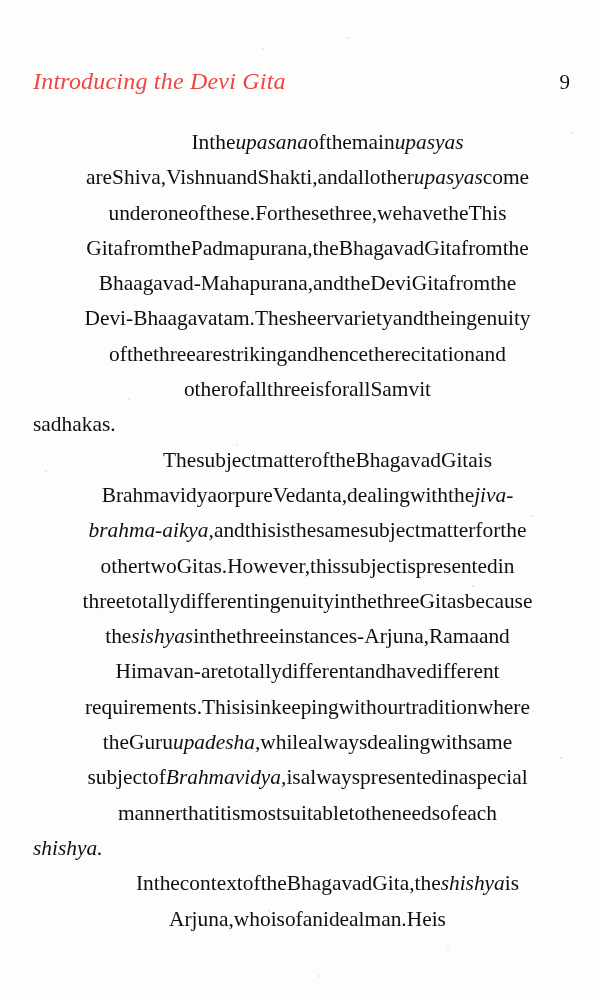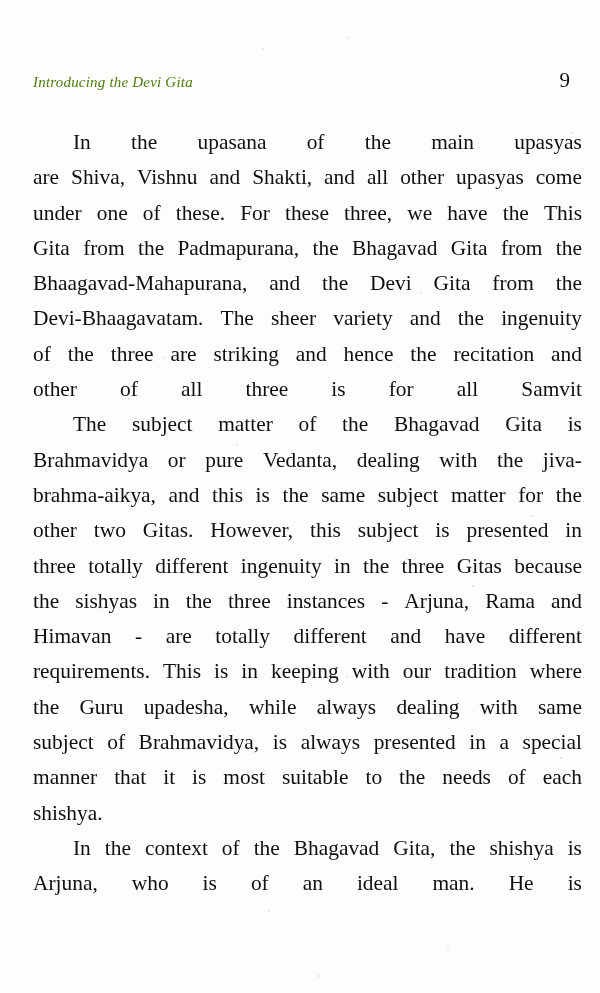--- a/index.html
+++ b/index.html
@@ -26,23 +26,23 @@
     left: 33px;
     right: 18px;
     top: 68px;
     height: 28px;
     display: flex;
     align-items: baseline;
     justify-content: space-between;
   }
   .runhead-title {
     font-style: italic;
-    font-size: 15px;
+    font-size: 24px;
     letter-spacing: 0.2px;
-    color: #4d7c0f;
+    color: #ef4444;
     white-space: nowrap;
   }
   .runhead-folio {
     font-size: 21px;
     color: #121110;
     padding-right: 12px;
   }
 
   
   .textblock {
@@ -58,28 +58,28 @@
   .line {
     display: flex;
     width: 549px;
     height: 35.3px;
     align-items: baseline;
     font-size: 21.4px;
     white-space: pre;
     color: #100f0d;
   }
   
-  .line.just { justify-content: space-between; }
+  .line.just { justify-content: center; }
   
   .line.last { justify-content: flex-start; }
 
   .line.indent { padding-left: 40px; width: 509px; }
 
   .w { display: inline-block; }
-  .w.it { }
+  .w.it { font-style: italic; }
 
   
   .speck {
     position: absolute;
     background: #cfcdc8;
     border-radius: 50%;
     pointer-events: none;
   }
 </style>
 </head>
@@ -95,20 +95,21 @@
   <div class="textblock" id="textblock">
       <div class="para">
         <div class="line just indent"><span class="w">In</span><span class="w">the</span><span class="w it">upasana</span><span class="w">of</span><span class="w">the</span><span class="w">main</span><span class="w it">upasyas</span></div>
         <div class="line just"><span class="w">are</span><span class="w">Shiva,</span><span class="w">Vishnu</span><span class="w">and</span><span class="w">Shakti,</span><span class="w">and</span><span class="w">all</span><span class="w">other</span><span class="w it">upasyas</span><span class="w">come</span></div>
         <div class="line just"><span class="w">under</span><span class="w">one</span><span class="w">of</span><span class="w">these.</span><span class="w">For</span><span class="w">these</span><span class="w">three,</span><span class="w">we</span><span class="w">have</span><span class="w">the</span><span class="w">This</span></div>
         <div class="line just"><span class="w">Gita</span><span class="w">from</span><span class="w">the</span><span class="w">Padmapurana,</span><span class="w">the</span><span class="w">Bhagavad</span><span class="w">Gita</span><span class="w">from</span><span class="w">the</span></div>
         <div class="line just"><span class="w">Bhaagavad-Mahapurana,</span><span class="w">and</span><span class="w">the</span><span class="w">Devi</span><span class="w">Gita</span><span class="w">from</span><span class="w">the</span></div>
         <div class="line just"><span class="w">Devi-Bhaagavatam.</span><span class="w">The</span><span class="w">sheer</span><span class="w">variety</span><span class="w">and</span><span class="w">the</span><span class="w">ingenuity</span></div>
         <div class="line just"><span class="w">of</span><span class="w">the</span><span class="w">three</span><span class="w">are</span><span class="w">striking</span><span class="w">and</span><span class="w">hence</span><span class="w">the</span><span class="w">recitation</span><span class="w">and</span></div>
         <div class="line just"><span class="w">other</span><span class="w">of</span><span class="w">all</span><span class="w">three</span><span class="w">is</span><span class="w">for</span><span class="w">all</span><span class="w">Samvit</span></div>
+        <div class="line last"><span class="w">sadhakas.</span></div>
       </div>
       <div class="para">
         <div class="line just indent"><span class="w">The</span><span class="w">subject</span><span class="w">matter</span><span class="w">of</span><span class="w">the</span><span class="w">Bhagavad</span><span class="w">Gita</span><span class="w">is</span></div>
         <div class="line just"><span class="w">Brahmavidya</span><span class="w">or</span><span class="w">pure</span><span class="w">Vedanta,</span><span class="w">dealing</span><span class="w">with</span><span class="w">the</span><span class="w it">jiva-</span></div>
         <div class="line just"><span class="w it">brahma-aikya,</span><span class="w">and</span><span class="w">this</span><span class="w">is</span><span class="w">the</span><span class="w">same</span><span class="w">subject</span><span class="w">matter</span><span class="w">for</span><span class="w">the</span></div>
         <div class="line just"><span class="w">other</span><span class="w">two</span><span class="w">Gitas.</span><span class="w">However,</span><span class="w">this</span><span class="w">subject</span><span class="w">is</span><span class="w">presented</span><span class="w">in</span></div>
         <div class="line just"><span class="w">three</span><span class="w">totally</span><span class="w">different</span><span class="w">ingenuity</span><span class="w">in</span><span class="w">the</span><span class="w">three</span><span class="w">Gitas</span><span class="w">because</span></div>
         <div class="line just"><span class="w">the</span><span class="w it">sishyas</span><span class="w">in</span><span class="w">the</span><span class="w">three</span><span class="w">instances</span><span class="w">-</span><span class="w">Arjuna,</span><span class="w">Rama</span><span class="w">and</span></div>
         <div class="line just"><span class="w">Himavan</span><span class="w">-</span><span class="w">are</span><span class="w">totally</span><span class="w">different</span><span class="w">and</span><span class="w">have</span><span class="w">different</span></div>
         <div class="line just"><span class="w">requirements.</span><span class="w">This</span><span class="w">is</span><span class="w">in</span><span class="w">keeping</span><span class="w">with</span><span class="w">our</span><span class="w">tradition</span><span class="w">where</span></div>

